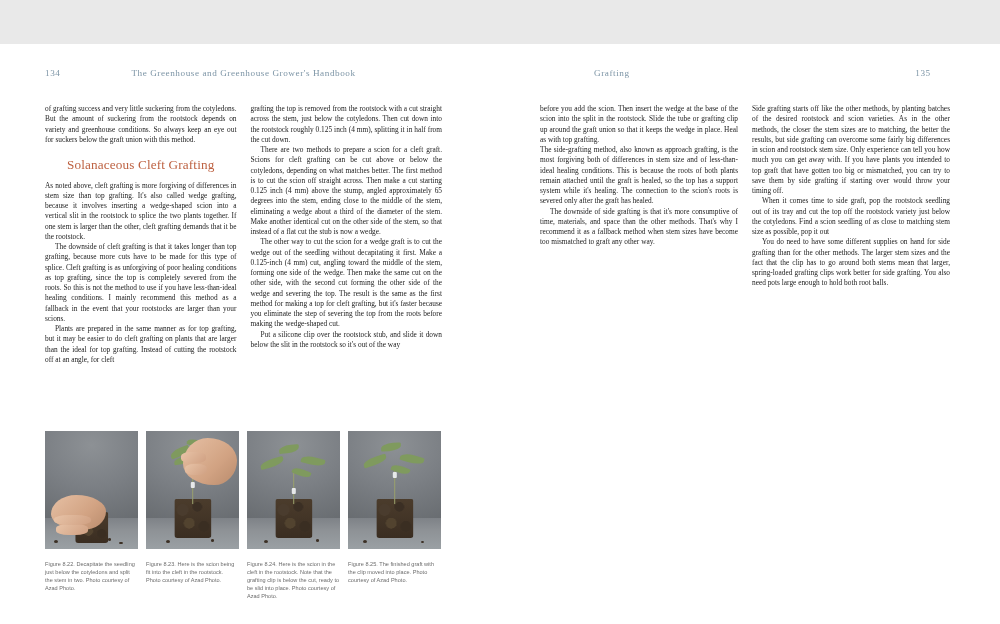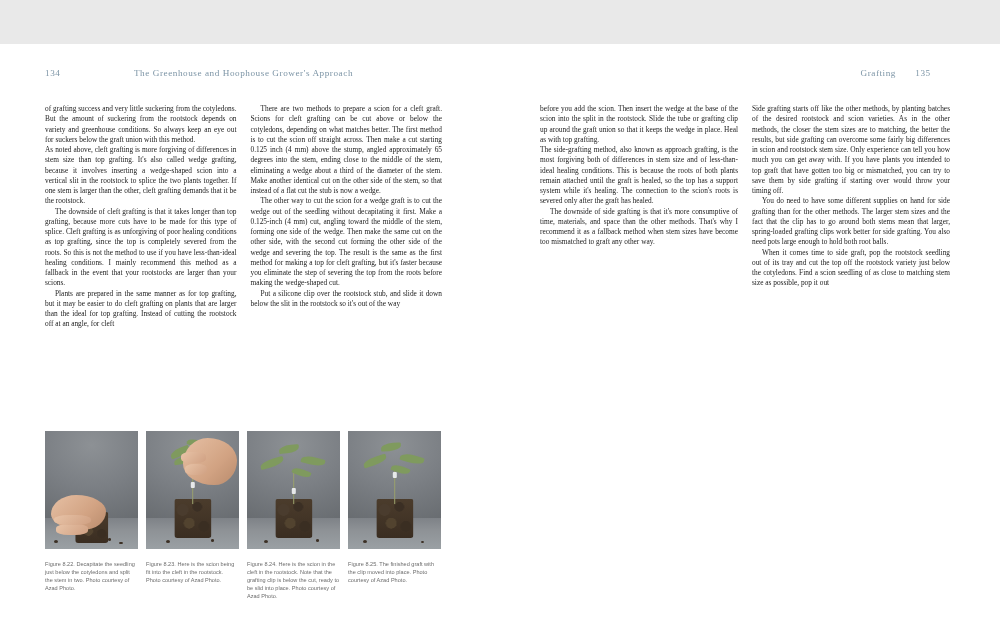--- a/index.html
+++ b/index.html
@@ -37,21 +37,21 @@
     align-items: flex-start;
     font-family: "Liberation Serif", serif;
     font-size: 9.2px;
     letter-spacing: 0.55px;
     color: #7d95a6;
     margin-bottom: 10px;
   }
   .rh-folio { width: 54px; flex: none; }
   .rh-title { flex: 1; text-align: center; }
   .page-right .rh-folio { text-align: center; }
-  .page-right .rh-title { text-align: right; }
+  .page-right .rh-title { text-align: left; }
 
   
   .cols {
     display: flex;
     gap: 14px;
   }
   .col {
     flex: 1;
     font-family: "Liberation Serif", serif;
     font-size: 7.35px;
@@ -173,32 +173,34 @@
 </style>
 </head>
 <body>
 
 <div class="spread">
 
   <div class="page page-left">
 
     <div class="running-head">
       <span class="rh-folio">134</span>
-      <span class="rh-title">The Greenhouse and Hoophouse Grower's Approach</span>
+      <span class="rh-title">The Greenhouse and Greenhouse Grower's Handbook</span>
       <span class="rh-folio"></span>
     </div>
 
     <div class="cols" style="height:320px;">
       <div class="col">
         <p class="noindent">of grafting success and very little suckering from the cotyledons. But the amount of suckering from the rootstock depends on variety and greenhouse conditions. So always keep an eye out for suckers below the graft union with this method.</p>
+        <h2 class="sec-head">Solanaceous Cleft Grafting</h2>
         <p class="noindent">As noted above, cleft grafting is more forgiving of differences in stem size than top grafting. It's also called wedge grafting, because it involves inserting a wedge-shaped scion into a vertical slit in the rootstock to splice the two plants together. If one stem is larger than the other, cleft grafting demands that it be the rootstock.</p>
         <p>The downside of cleft grafting is that it takes longer than top grafting, because more cuts have to be made for this type of splice. Cleft grafting is as unforgiving of poor healing conditions as top grafting, since the top is completely severed from the roots. So this is not the method to use if you have less-than-ideal healing conditions. I mainly recommend this method as a fallback in the event that your rootstocks are larger than your scions.</p>
         <p>Plants are prepared in the same manner as for top grafting, but it may be easier to do cleft grafting on plants that are larger than the ideal for top grafting. Instead of cutting the rootstock off at an angle, for cleft</p>
       </div>
       <div class="col">
+        <p class="noindent">grafting the top is removed from the rootstock with a cut straight across the stem, just below the cotyledons. Then cut down into the rootstock roughly 0.125 inch (4 mm), splitting it in half from the cut down.</p>
         <p>There are two methods to prepare a scion for a cleft graft. Scions for cleft grafting can be cut above or below the cotyledons, depending on what matches better. The first method is to cut the scion off straight across. Then make a cut starting 0.125 inch (4 mm) above the stump, angled approximately 65 degrees into the stem, ending close to the middle of the stem, eliminating a wedge about a third of the diameter of the stem. Make another identical cut on the other side of the stem, so that instead of a flat cut the stub is now a wedge.</p>
         <p>The other way to cut the scion for a wedge graft is to cut the wedge out of the seedling without decapitating it first. Make a 0.125-inch (4 mm) cut, angling toward the middle of the stem, forming one side of the wedge. Then make the same cut on the other side, with the second cut forming the other side of the wedge and severing the top. The result is the same as the first method for making a top for cleft grafting, but it's faster because you eliminate the step of severing the top from the roots before making the wedge-shaped cut.</p>
         <p>Put a silicone clip over the rootstock stub, and slide it down below the slit in the rootstock so it's out of the way</p>
       </div>
     </div>
 
     <div class="figrow" style="left:45px; top:387px; width:397px; height:118px;">
 
       <div class="figcell" style="width:93px;">
         <div class="photo photo-studio" style="width:93px;height:118px;">
@@ -287,20 +289,20 @@
     </div>
 
     <div class="cols" style="height:258px;">
       <div class="col">
         <p class="noindent">before you add the scion. Then insert the wedge at the base of the scion into the split in the rootstock. Slide the tube or grafting clip up around the graft union so that it keeps the wedge in place. Heal as with top grafting.</p>
         <p class="noindent">The side-grafting method, also known as approach grafting, is the most forgiving both of differences in stem size and of less-than-ideal healing conditions. This is because the roots of both plants remain attached until the graft is healed, so the top has a support system while it's healing. The connection to the scion's roots is severed only after the graft has healed.</p>
         <p>The downside of side grafting is that it's more consumptive of time, materials, and space than the other methods. That's why I recommend it as a fallback method when stem sizes have become too mismatched to graft any other way.</p>
       </div>
       <div class="col">
         <p class="noindent">Side grafting starts off like the other methods, by planting batches of the desired rootstock and scion varieties. As in the other methods, the closer the stem sizes are to matching, the better the results, but side grafting can overcome some fairly big differences in scion and rootstock stem size. Only experience can tell you how much you can get away with. If you have plants you intended to top graft that have gotten too big or mismatched, you can try to save them by side grafting if starting over would throw your timing off.</p>
+        <p>When it comes time to side graft, pop the rootstock seedling out of its tray and cut the top off the rootstock variety just below the cotyledons. Find a scion seedling of as close to matching stem size as possible, pop it out</p>
         <p>You do need to have some different supplies on hand for side grafting than for the other methods. The larger stem sizes and the fact that the clip has to go around both stems mean that larger, spring-loaded grafting clips work better for side grafting. You also need pots large enough to hold both root balls.</p>
-        <p>When it comes time to side graft, pop the rootstock seedling out of its tray and cut the top off the rootstock variety just below the cotyledons. Find a scion seedling of as close to matching stem size as possible, pop it out</p>
       </div>
     </div>
 
   </div>
 
 </div>
 
 </body></html>

